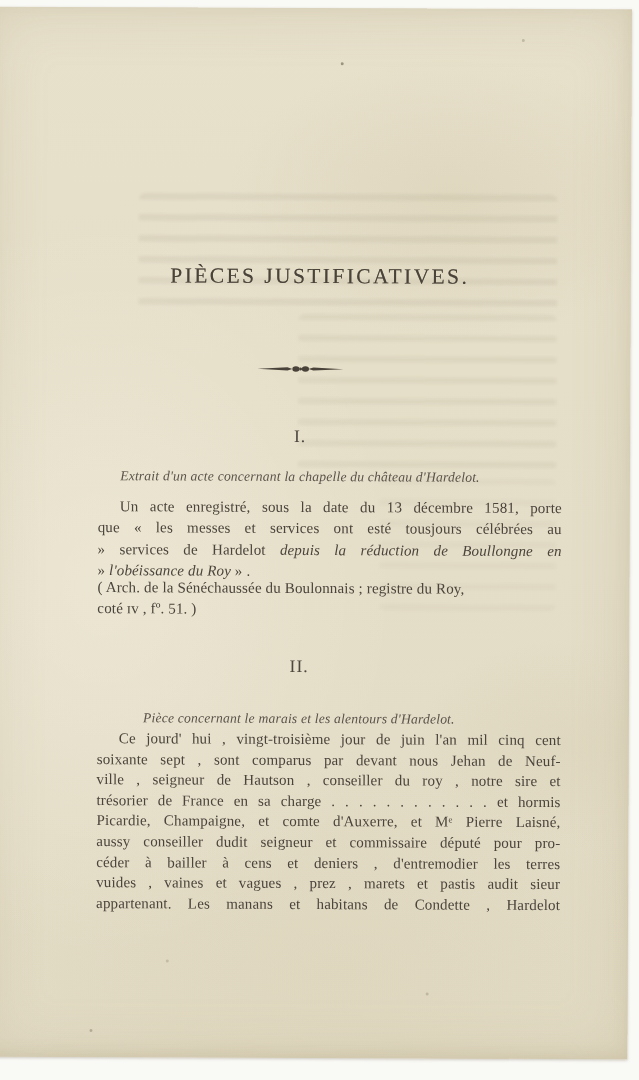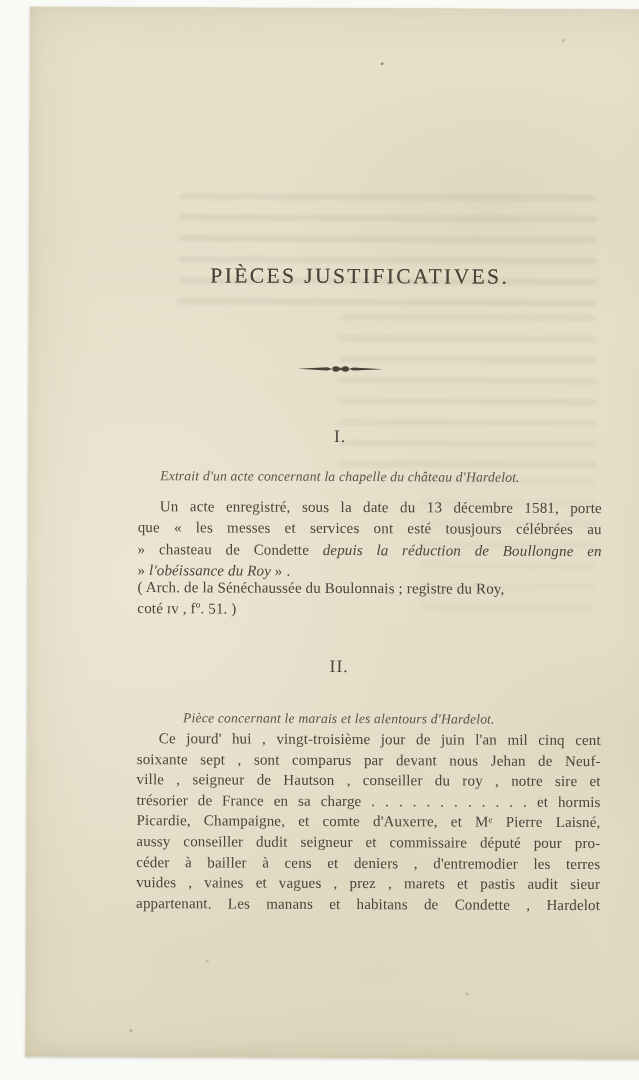--- a/index.html
+++ b/index.html
@@ -4,21 +4,21 @@
 <style>
   html, body {
     margin: 0; padding: 0;
     width: 639px; height: 1080px;
     background: #f9f9f6;
     overflow: hidden;
     font-family: "Liberation Serif", "DejaVu Serif", serif;
   }
   .stage {
     position: relative;
-    width: 558px; height: 1080px; margin-left: 40px;
+    width: 558px; height: 1080px;
   }
   
   .paper {
     position: absolute;
     left: -10px; top: 8px;
     width: 642px; height: 1050px;
     background: linear-gradient(178deg, #e7e0cb 0%, #e5dec8 35%, #e3dcc6 70%, #e2dbc4 100%);
     transform: rotate(0.25deg);
     transform-origin: 50% 0%;
     box-shadow:
@@ -143,21 +143,21 @@
           </g>
         </svg>
       </div>
 
       <div class="secnum n1">I.</div>
       <div class="secheading h1">Extrait d'un acte concernant la chapelle du château d'Hardelot.</div>
 
       <div class="para p1">
         <div class="line indent">Un acte enregistré, sous la date du 13 décembre 1581, porte</div>
         <div class="line">que « les messes et services ont esté tousjours célébrées au</div>
-        <div class="line"><span>» chasteau de Condette </span><em>depuis la réduction de Boullongne en</em></div>
+        <div class="line"><span>» services de Hardelot </span><em>depuis la réduction de Boullongne en</em></div>
         <div class="line lastline"><span>» </span><em>l'obéissance du Roy</em><span> » .</span></div>
       </div>
 
       <div class="cite">
         <div class="line">( Arch. de la Sénéchaussée du Boulonnais ; registre du Roy,</div>
         <div class="line">coté ɪᴠ , fº. 51. )</div>
       </div>
 
       <div class="secnum n2">II.</div>
       <div class="secheading h2">Pièce concernant le marais et les alentours d'Hardelot.</div>

